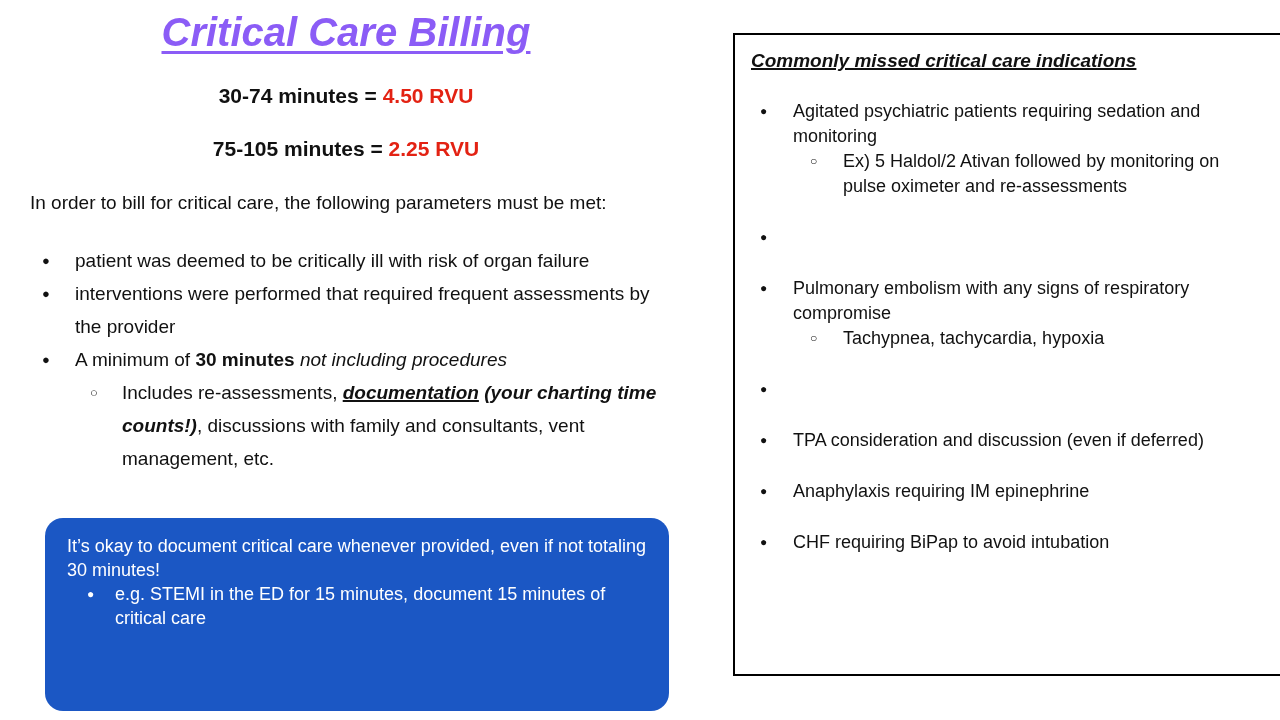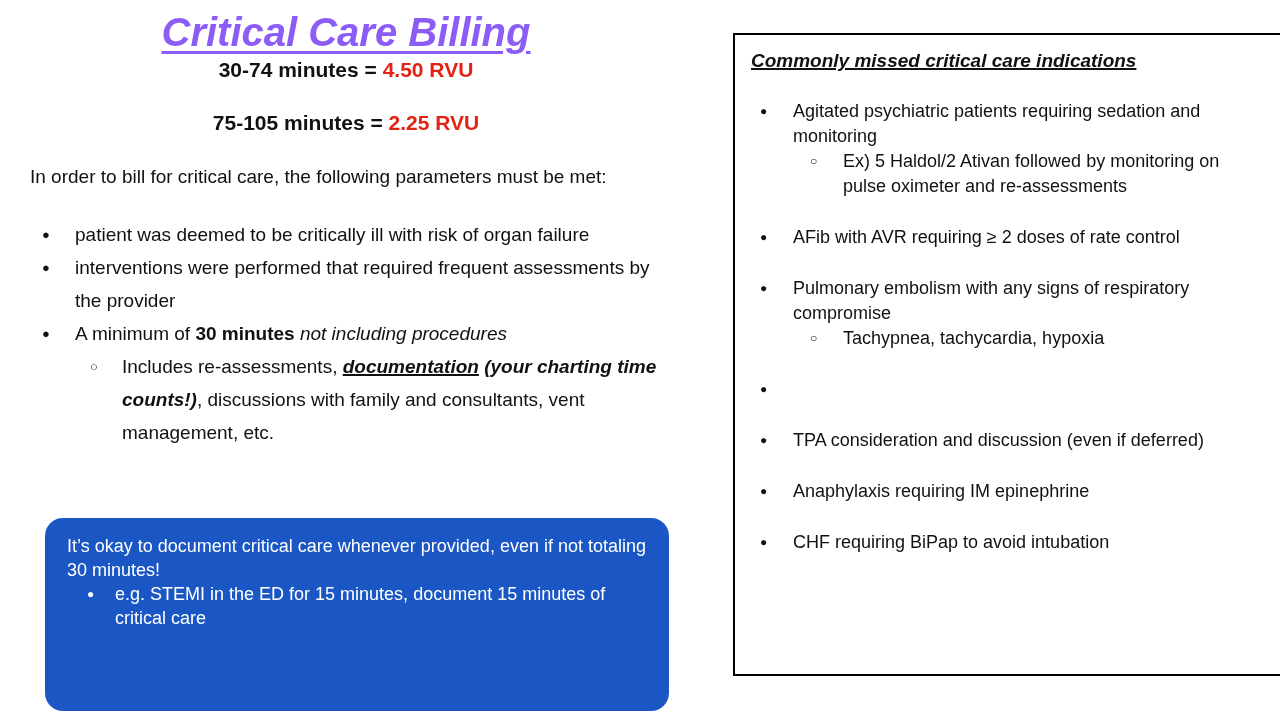--- a/index.html
+++ b/index.html
@@ -9,21 +9,21 @@
     font-family:"Liberation Sans", sans-serif; color:#111111; overflow:hidden;
   }
   
   .left-col { position:absolute; left:0; top:0; width:692px; }
   .title {
     margin-top:10px; text-align:center;
     font-size:40px; font-weight:bold; font-style:italic;
     color:#8b5cf6; text-decoration:underline; text-decoration-thickness:3px;
     text-underline-offset:5px;
   }
-  .rvu { text-align:center; font-size:21px; font-weight:bold; margin-top:3px; }
+  .rvu { text-align:center; font-size:21px; font-weight:bold; margin-top:29px; }
   .rvu.second { margin-top:29px; }
   .red { color:#e32213; }
   .intro { margin:25px 0 0 30px; width:645px; font-size:19px; line-height:33px; }
   .blist { margin-top:25px; }
   .brow { display:flex; }
   .bdot { margin-left:42px; width:33px; font-size:13px; line-height:33px; flex:none; }
   .bdot::before { content:"\25CF"; }
   .btext { width:575px; font-size:19px; line-height:33px; }
   .srow { display:flex; }
   .sdot { margin-left:90px; width:32px; font-size:13px; line-height:33px; flex:none; }
@@ -122,21 +122,20 @@
         <div class="rsrow">
           <span class="rsdot"></span>
           <div class="rstext">Ex) 5 Haldol/2 Ativan followed by monitoring on pulse oximeter and re-assessments</div>
         </div>
       </div>
     </div>
 
 
     <div class="ritem">
       <span class="rdot"></span>
-      <div class="rtext">AFib with AVR requiring ≥ 2 doses of rate control</div>
     </div>
 
     <div class="ritem">
       <span class="rdot"></span>
       <div class="rtext">
         <span>Pulmonary embolism with any signs of respiratory compromise</span>
         <div class="rsrow">
           <span class="rsdot"></span>
           <div class="rstext">Tachypnea, tachycardia, hypoxia</div>
         </div>

